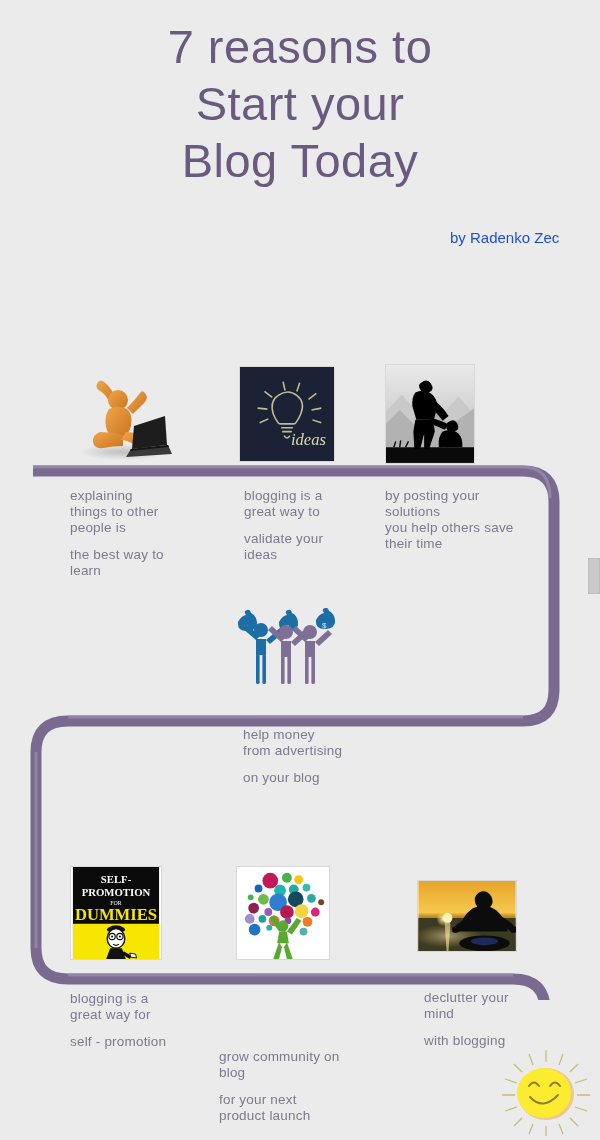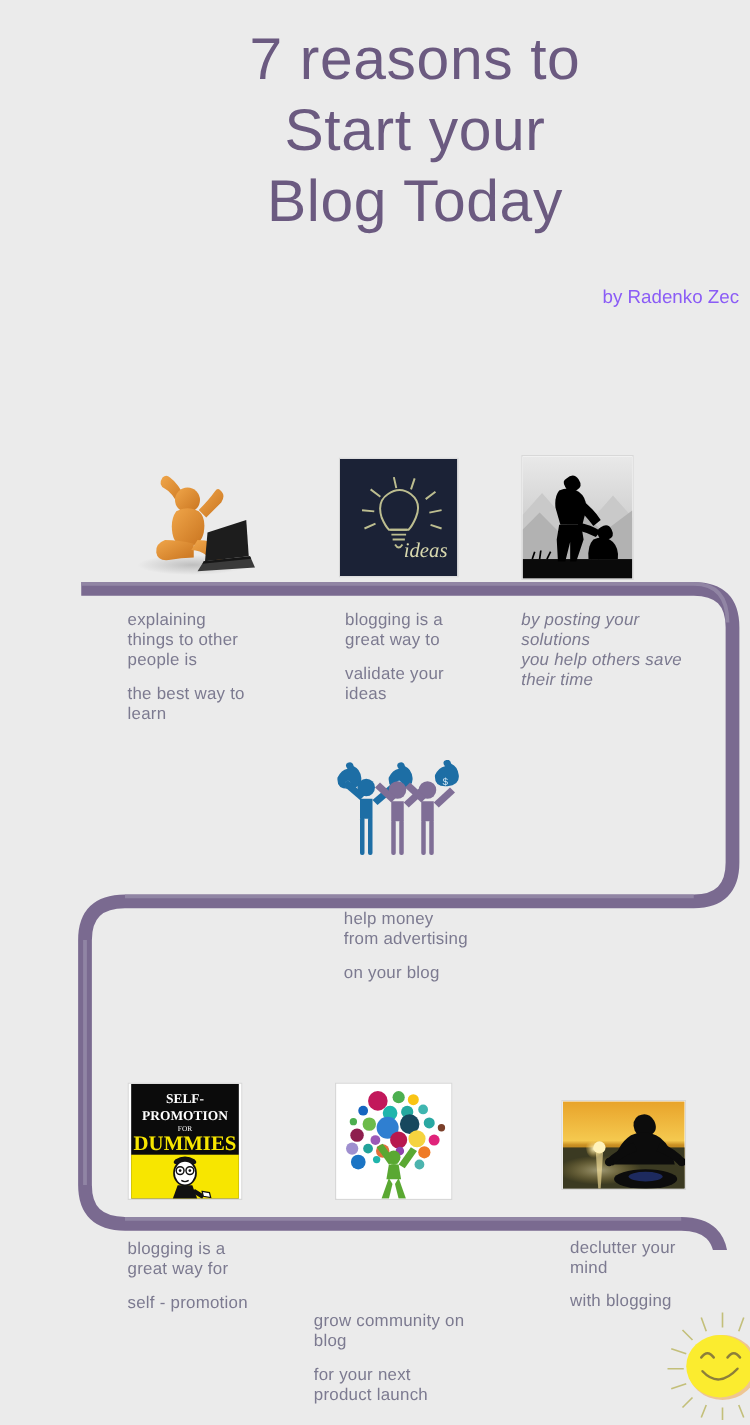--- a/index.html
+++ b/index.html
@@ -3,37 +3,37 @@
 <meta charset="utf-8">
 <style>
   * { margin:0; padding:0; box-sizing:border-box; }
   body {
     width:600px; height:1140px;
     background:#ebebeb;
     font-family:"Liberation Sans", sans-serif;
     position:relative;
     overflow:hidden;
   }
-  .stage { position:absolute; inset:0;margin-left:32px; }
+  .stage { position:absolute; inset:0; }
 
   
   .title {
     position:absolute; left:0; top:18px; width:600px;
     text-align:center;
     font-size:47px; line-height:57px;
     font-weight:400;
     color:#6b5a80;
     letter-spacing:0.5px;
   }
   .title span { display:block; }
 
   .byline {
     position:absolute; left:450px; top:228px; width:130px;
     font-size:15px; line-height:19px;
-    color:#8b5cf6;
+    color:#1d4ed8;
   }
 
   
   .snake { position:absolute; left:0; top:440px; width:600px; height:560px; }
 
   
   .tile { position:absolute; }
   .tile .frame {
     width:100%; height:100%;
     background:#fff;
@@ -68,21 +68,21 @@
     position:absolute;
     font-size:13.5px;
     line-height:16px;
     color:#7c7a90;
     letter-spacing:0.2px;
   }
   .cap .p2 { margin-top:11px; }
 
   .c1 { left:70px; top:488px; width:135px; }
   .c2 { left:244px; top:488px; width:135px; }
-  .c3 { left:385px; top:488px; width:140px;font-style:italic; }
+  .c3 { left:385px; top:488px; width:140px; }
   .c4 { left:243px; top:727px; width:180px; }
   .c5 { left:70px; top:991px; width:130px; }
   .c6 { left:219px; top:1049px; width:150px; }
   .c7 { left:424px; top:990px; width:150px; }
 
   
   .sun { position:absolute; left:498px; top:1048px; width:96px; height:88px; }
 
   
   .sbfrag {

